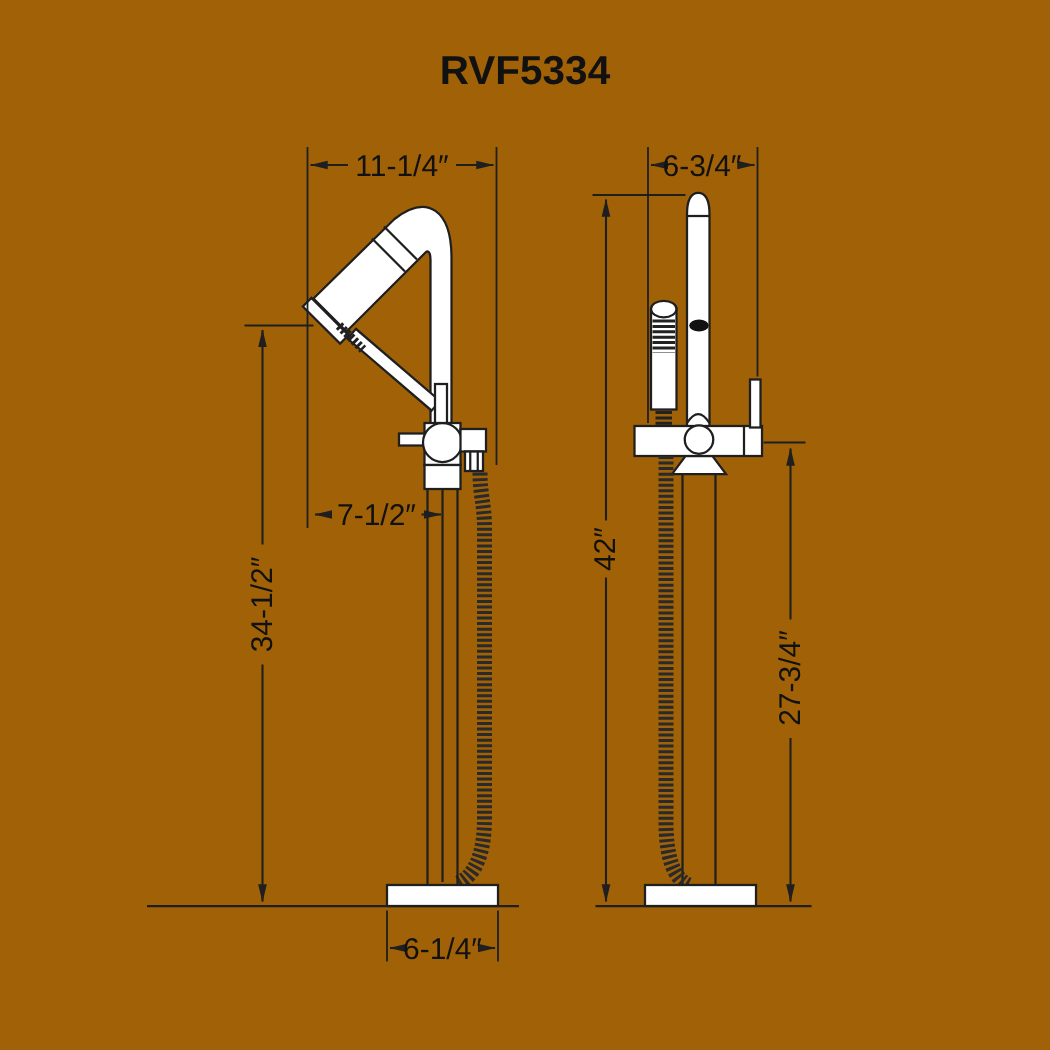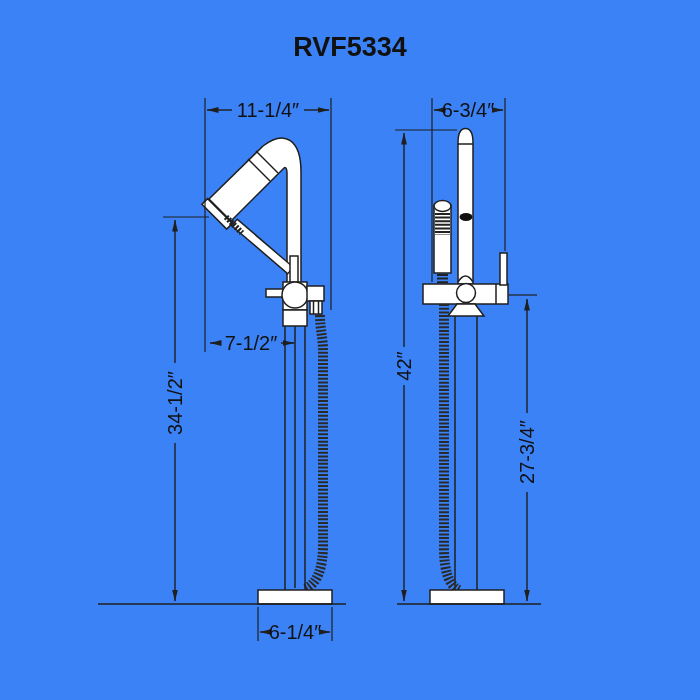--- a/index.html
+++ b/index.html
@@ -1,19 +1,19 @@
 <!DOCTYPE html>
 <html><head>
 <meta charset="utf-8">
 <style>
   html,body{margin:0;padding:0;background:#ffffff;}
   .canvas{
     position:relative;
     width:700px;height:700px;
-    background:#3b82f6;
+    background:#a16207;
     font-family:"Liberation Sans", sans-serif;
     overflow:hidden;
   }
   svg{display:block;}
   .geo{stroke:#1f1f1f;stroke-width:1.5;fill:none;}
   .geo-f{stroke:#1f1f1f;stroke-width:1.5;fill:#ffffff;}
   .dim{stroke:#1f1f1f;stroke-width:1.4;fill:none;}
   .ext{stroke:#1f1f1f;stroke-width:1.2;fill:none;}
   .hose{stroke:#2a2a2a;stroke-width:10;fill:none;stroke-dasharray:2 1.7;}
   .grip{stroke:#222222;stroke-width:15;fill:none;stroke-dasharray:2 1.6;}

